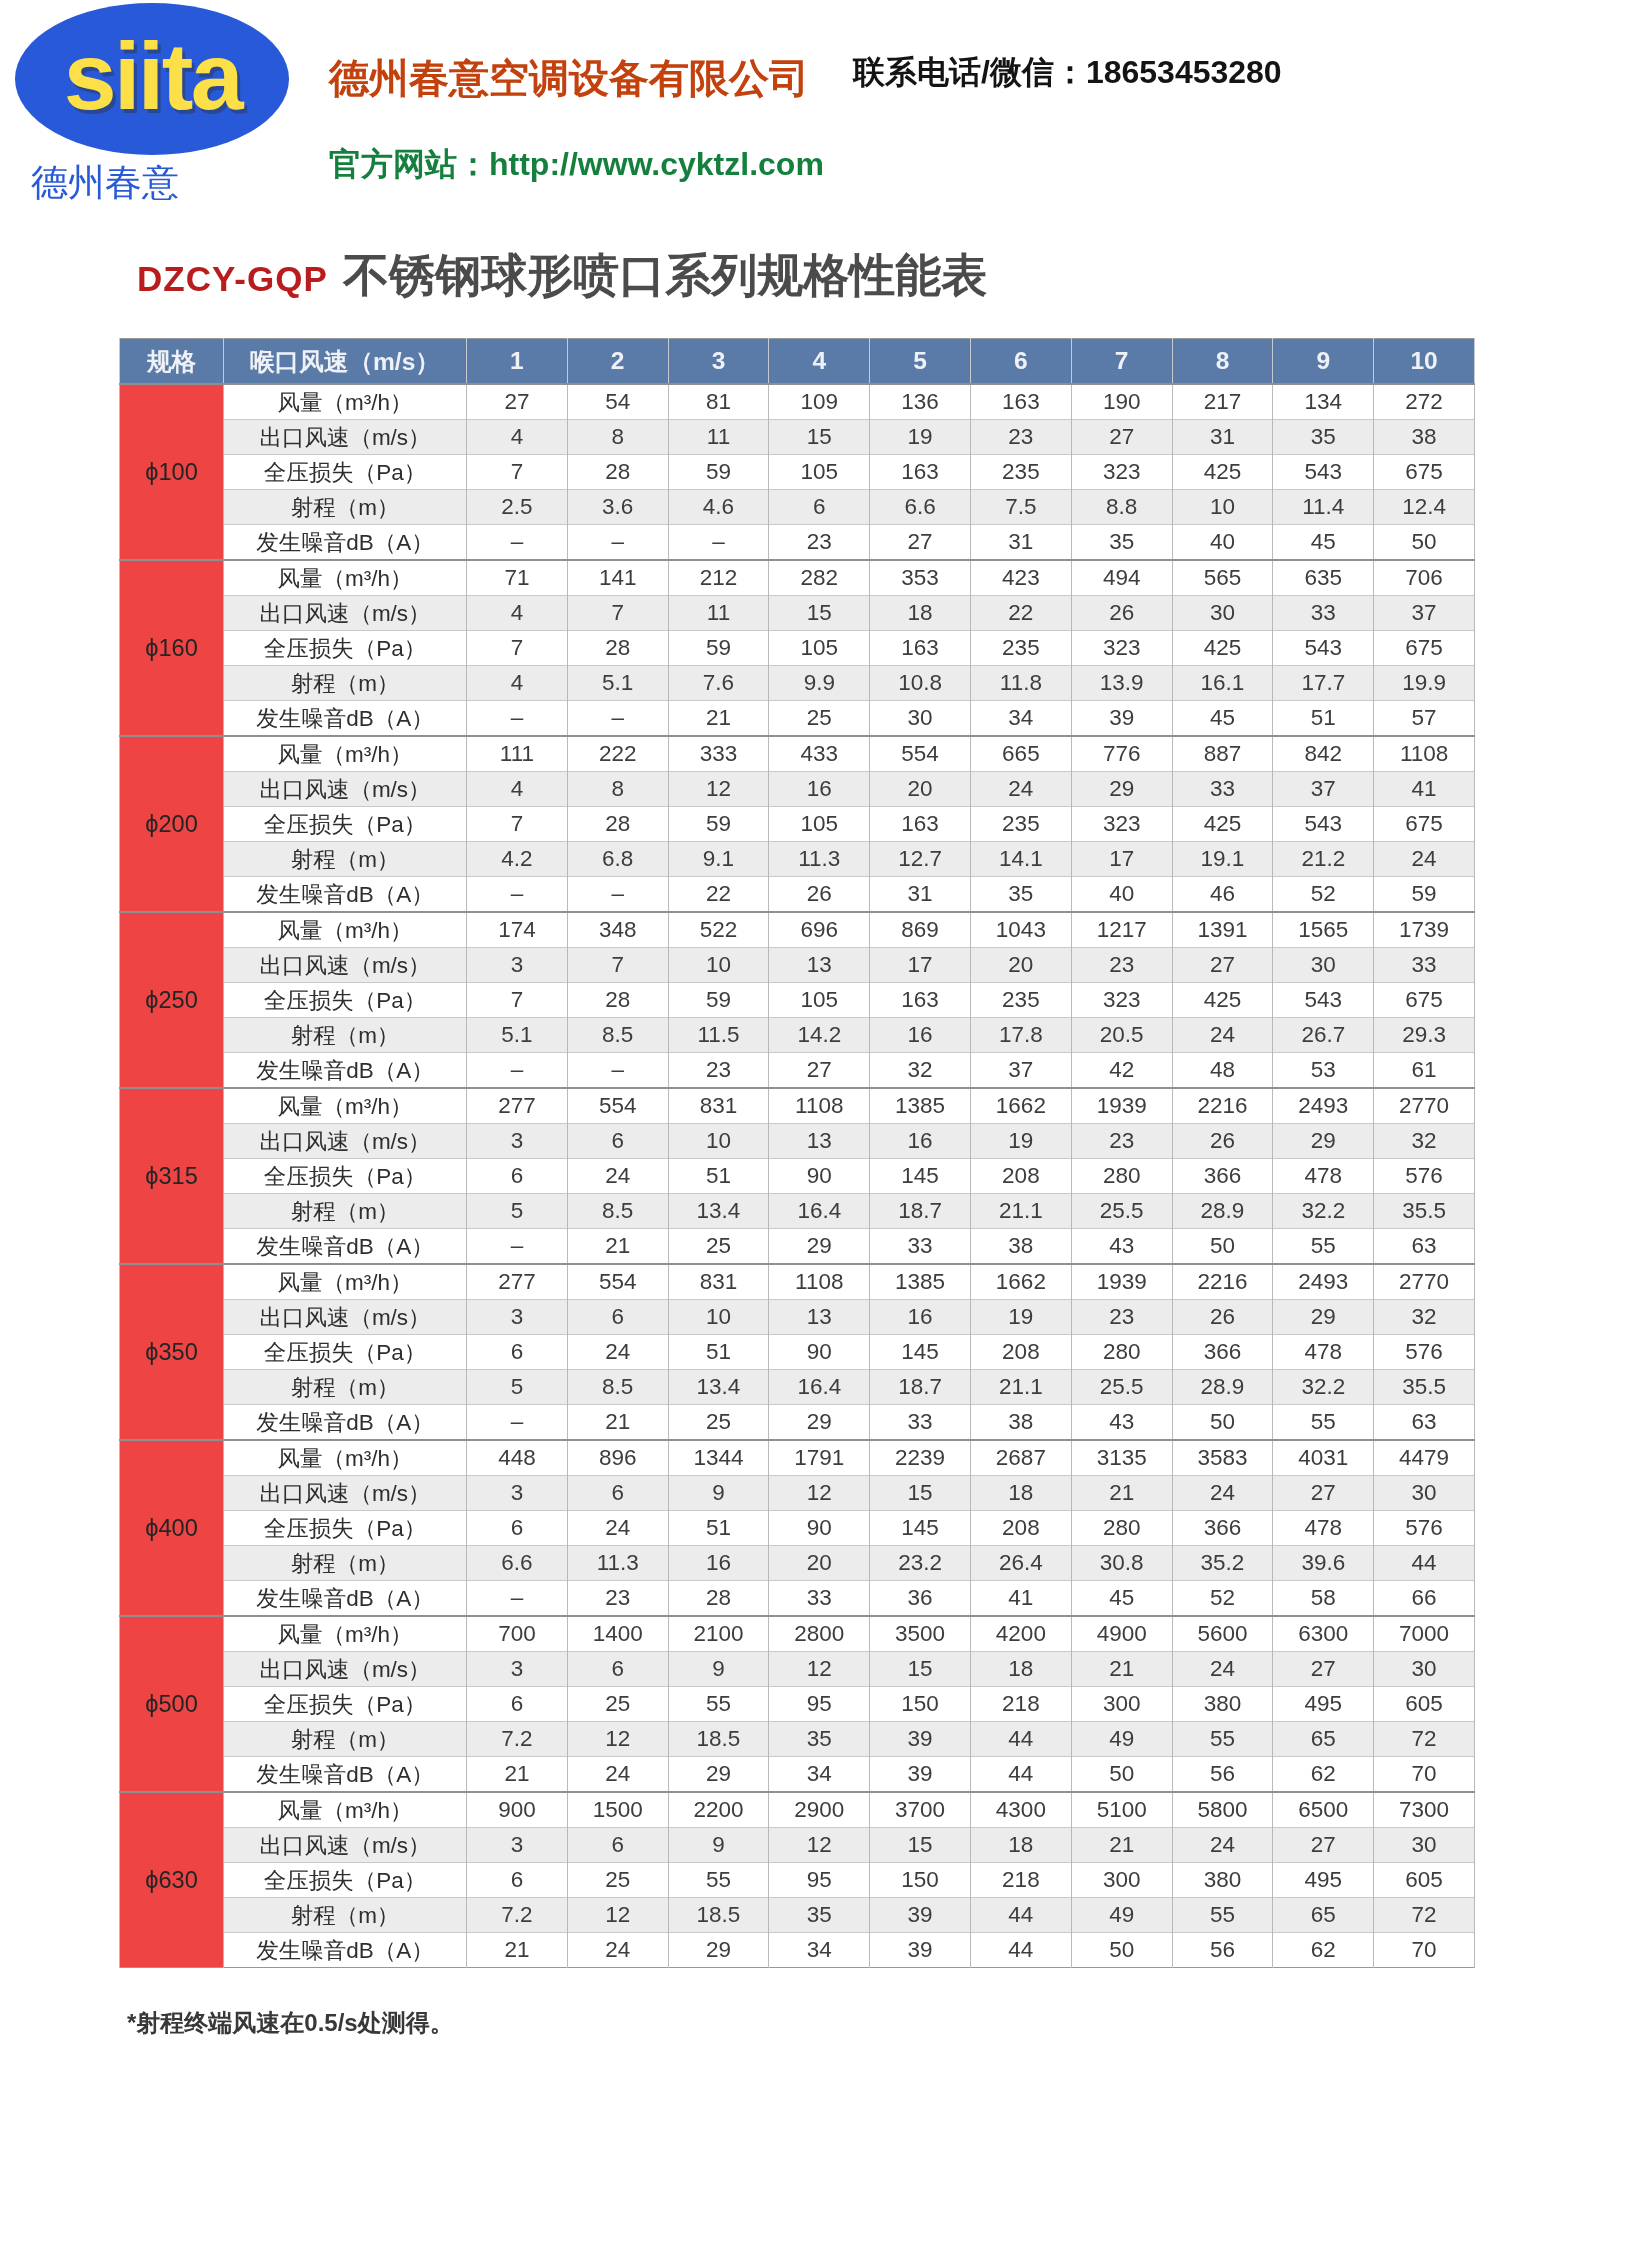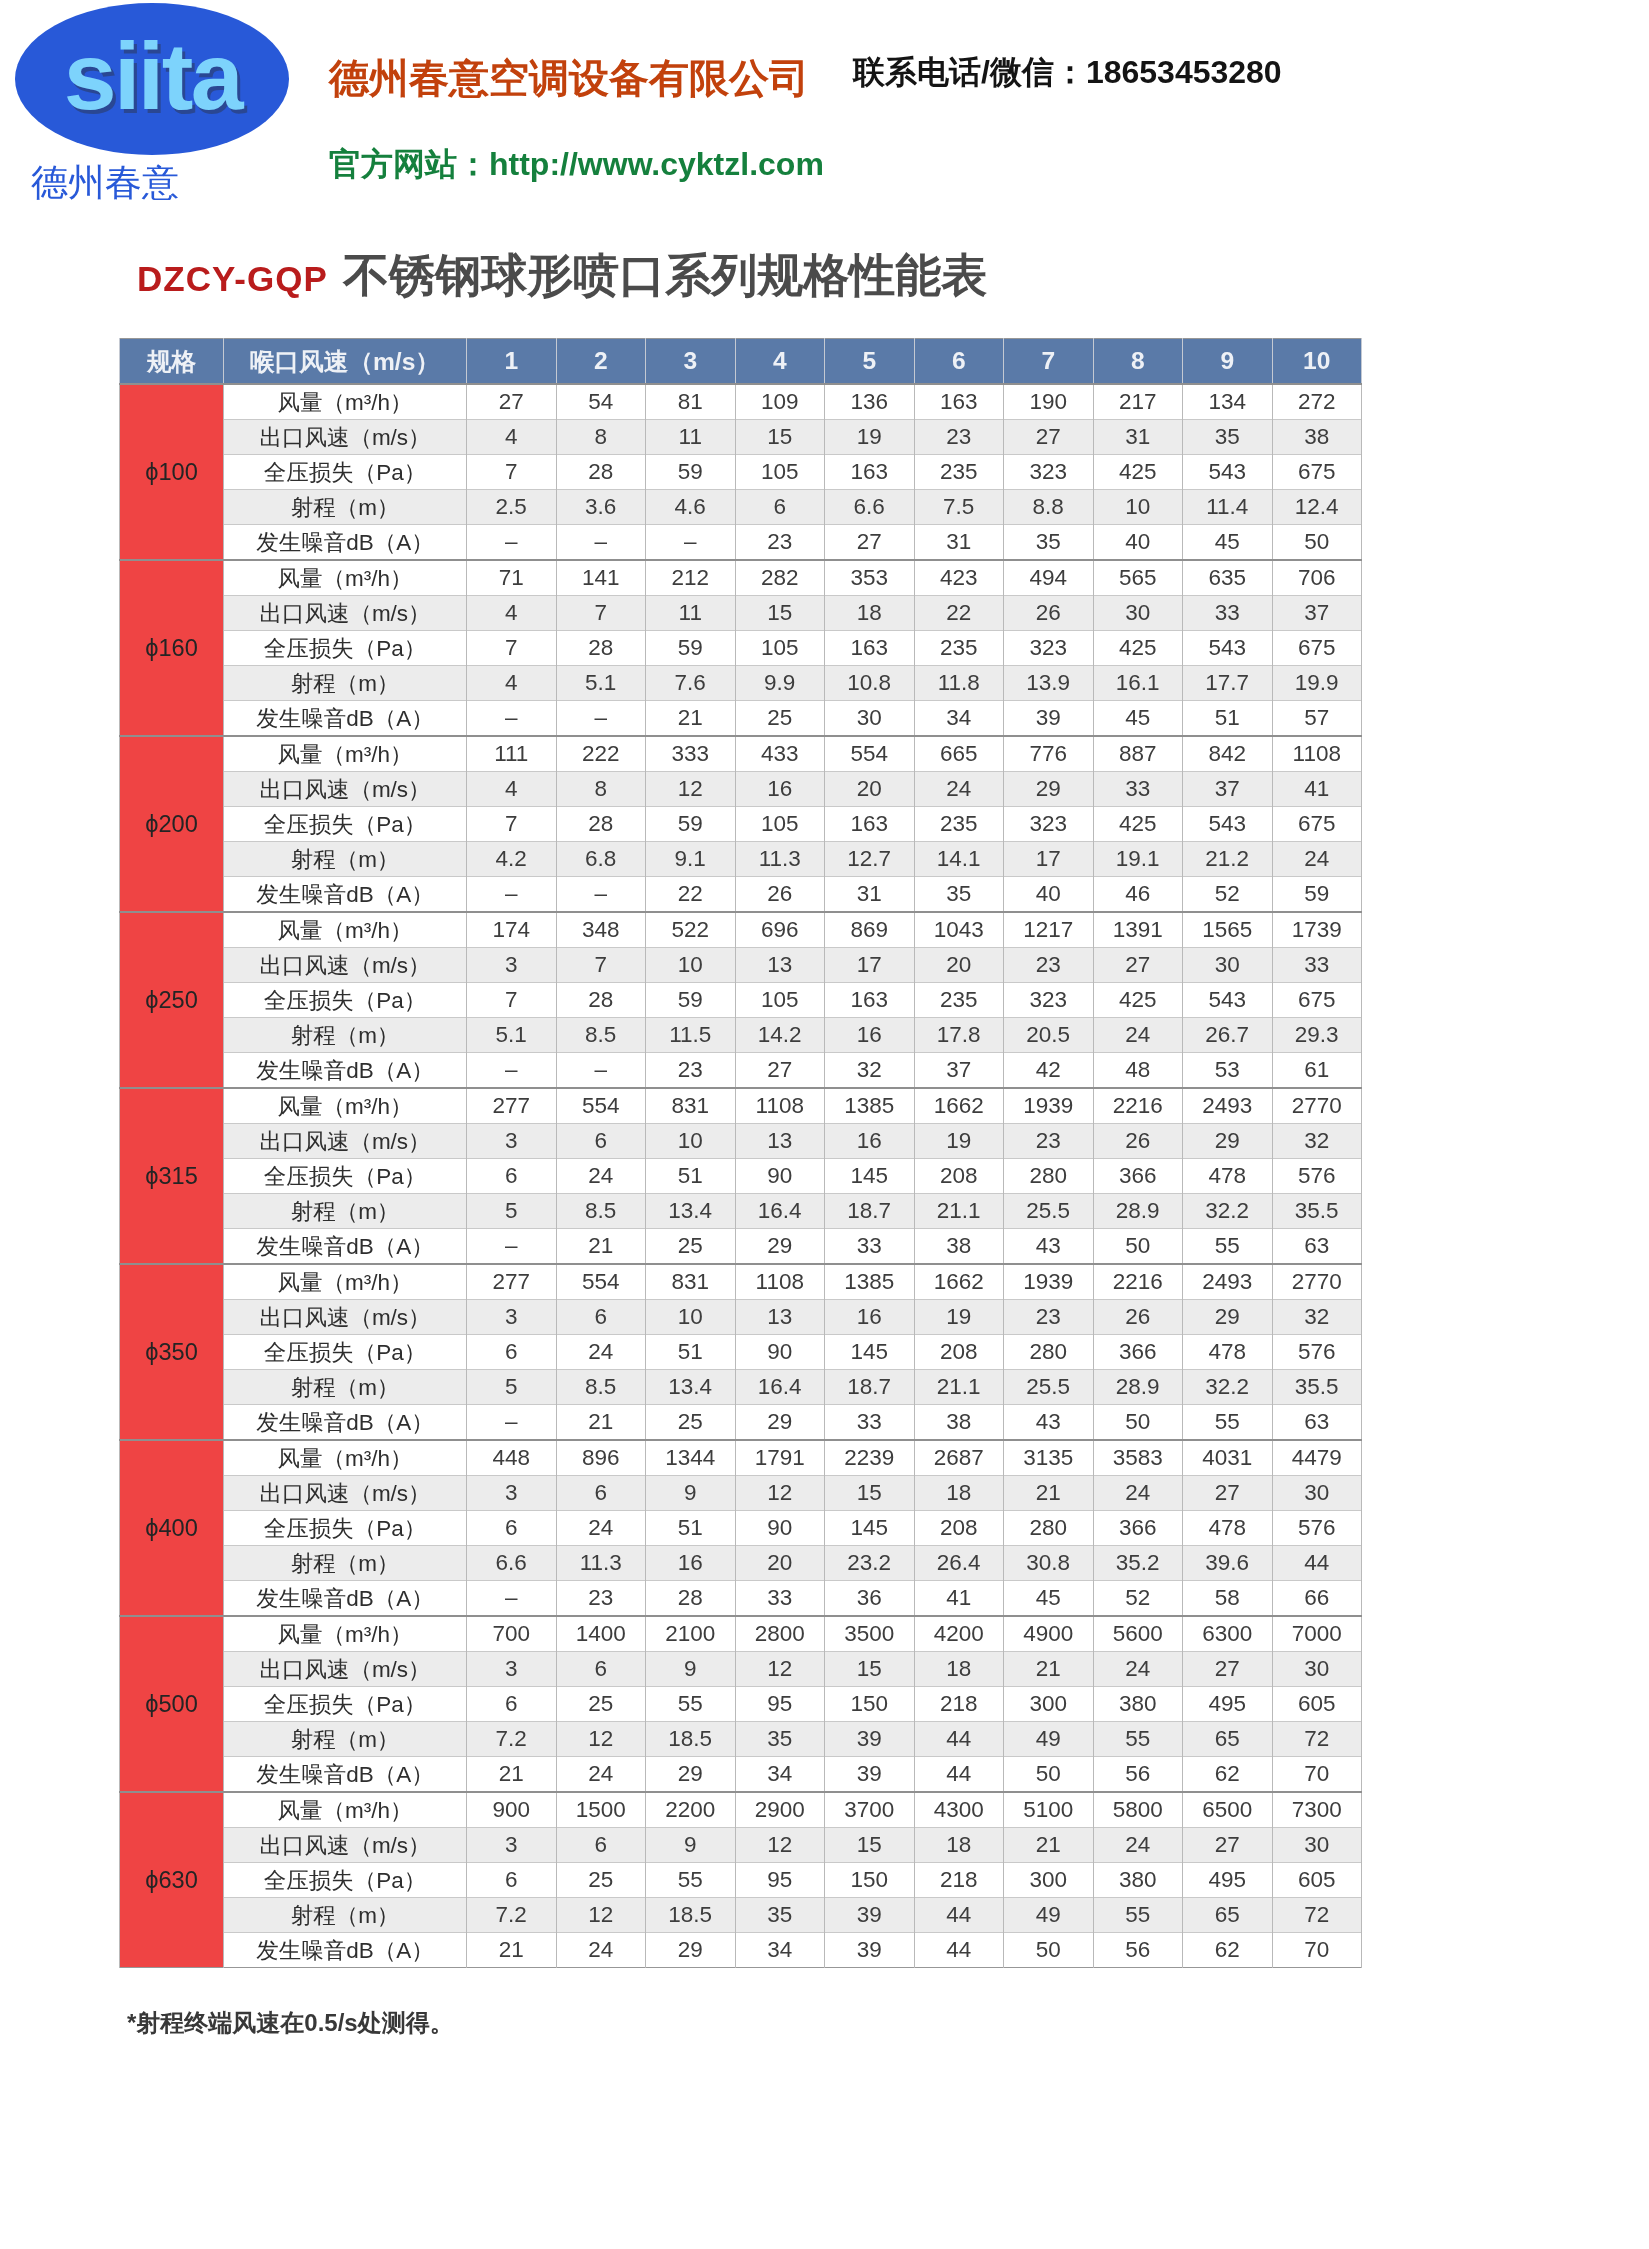--- a/index.html
+++ b/index.html
@@ -8,40 +8,40 @@
     font-family:"Liberation Sans","DejaVu Sans",sans-serif;
     -webkit-font-smoothing:antialiased;
   }
   
   .logo-ellipse{
     position:absolute;left:15.4px;top:3.1px;width:274px;height:152px;
     background:#2859d8;border-radius:50%;
     display:flex;align-items:center;justify-content:center;
   }
   .logo-text{
-    color:#7dd3fc;font-size:95px;font-weight:bold;letter-spacing:-2.6px;
+    color:#fde047;font-size:95px;font-weight:bold;letter-spacing:-2.6px;
     text-shadow:3.1px 4.1px 0 rgba(45,45,45,0.40);
     line-height:1;transform:translateY(-3.1px);
   }
   .logo-sub{
     position:absolute;left:31px;top:158px;
     font-size:37px;font-weight:normal;color:#2859d8;white-space:nowrap;
   }
   .company-line{position:absolute;left:329px;top:51px;white-space:nowrap;}
   .company{font-size:40px;font-weight:700;color:#c2410c;}
   .contact{position:absolute;left:853px;top:51px;font-size:32px;font-weight:600;color:#141414;white-space:nowrap;}
   .website{position:absolute;left:329px;top:143px;font-size:32px;font-weight:600;color:#15803d;white-space:nowrap;}
   
   .doc-title{position:absolute;left:137px;top:245px;white-space:nowrap;}
   .doc-title .model{font-size:35px;font-weight:bold;color:#b91c1c;letter-spacing:1px;text-align:center;}
   .doc-title .cname{font-size:46px;font-weight:bold;color:#4b4b4b;margin-left:15.4px;}
   
   .table-wrap{position:absolute;left:119px;top:338px;width:1422px;}
   table.spec{
-    border-collapse:collapse;table-layout:fixed;width:1243px;
+    border-collapse:collapse;table-layout:fixed;width:1356px;
     border:1.5px solid #979797;
   }
   col.c-spec{width:104px;}
   col.c-label{width:243px;}
   thead th{
     height:44px;background:#5a7aa8;color:#eef1f6;
     font-size:24.6px;font-weight:bold;text-align:center;
     border-left:1px solid #c4c9d2;border-right:1px solid #c4c9d2;
     padding:0;
   }

